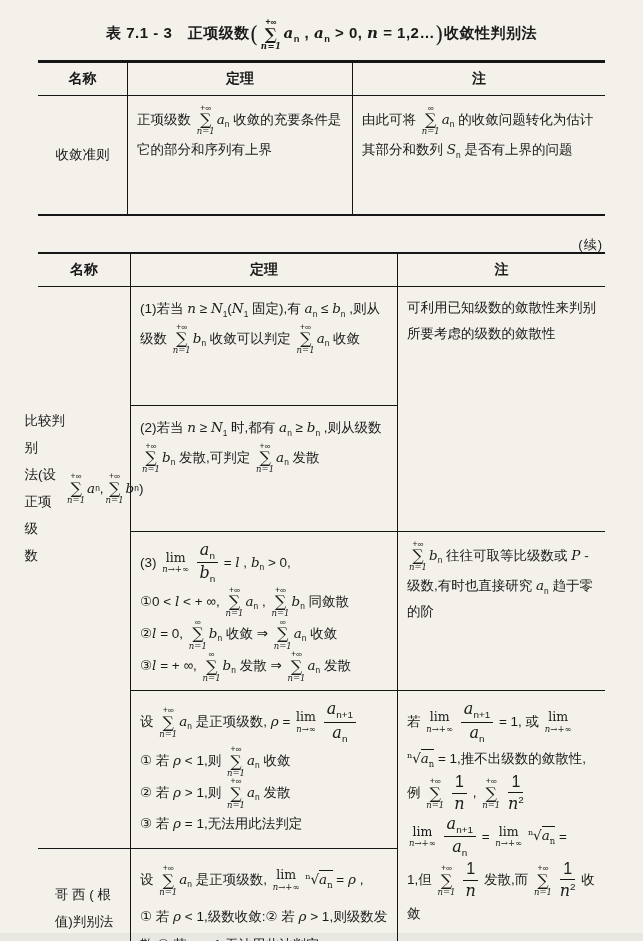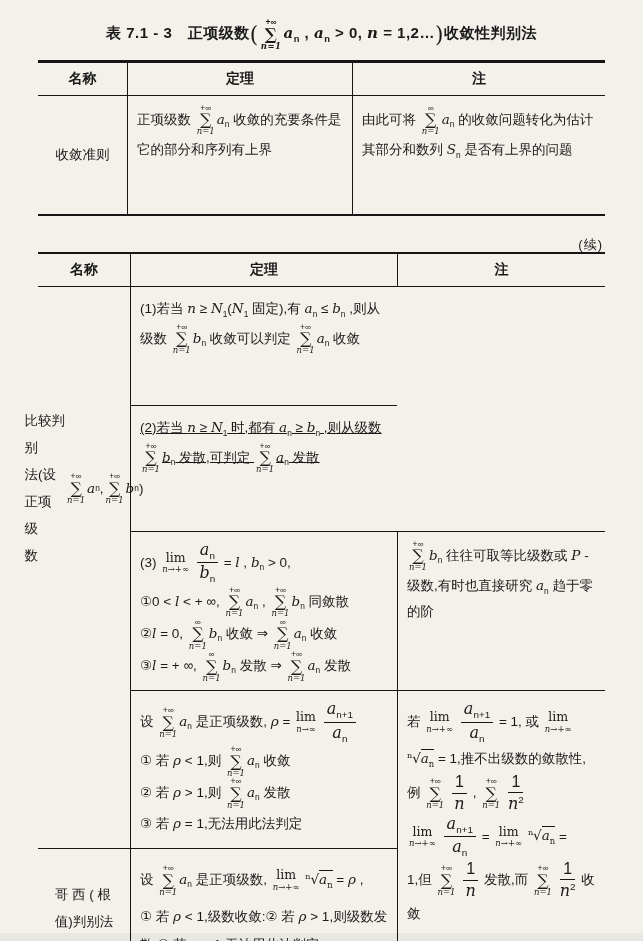--- a/index.html
+++ b/index.html
@@ -31,21 +31,21 @@
   }
   .bl{border-left:1px solid #161616;}
   .bt{border-top:1px solid #161616;}
   .name{display:flex;align-items:center;justify-content:center;text-align:left;line-height:2.0;}
   .name.ctr{text-align:center;}
   .note{line-height:1.95;}
   .c1{grid-column:1} .c2{grid-column:2} .c3{grid-column:3}
   .r2{grid-row:2} .r3{grid-row:3} .r4{grid-row:4} .r5{grid-row:5} .r6{grid-row:6}
   .rs24{grid-row:2/5} .rs23{grid-row:2/4} .rs56{grid-row:5/7}
   .h-t1body{min-height:118px;}
-  .h-th1{min-height:118px;} .h-th2{min-height:126px;text-decoration:underline;} .h-th3{min-height:152px;}
+  .h-th1{min-height:118px;} .h-th2{min-height:126px;} .h-th3{min-height:152px;}
   .h-dal{min-height:158px;} .h-cau{min-height:96px;}
   .cont-row{margin-top:22px;text-align:right;font-size:13px;line-height:1.1;
     padding-right:2px;letter-spacing:1px;}
   i{font-family:"DejaVu Serif",serif;font-style:italic;}
   sub,sup{font-size:.62em;}
   .sum{display:inline-flex;flex-direction:column;align-items:center;vertical-align:middle;
     line-height:1;margin:0 2px;}
   .sum .a{font-size:8.5px;letter-spacing:0;}
   .sum .sg{font-size:16px;line-height:.95;font-family:"DejaVu Serif",serif;}
   .sum .u{font-size:8.5px;font-style:italic;font-family:"DejaVu Serif",serif;}
@@ -108,20 +108,21 @@
         </span><i>b</i><sub>n</sub>)</div>
     <div class="cell bl c2 r2 h-th1">(1)若当 <i>n</i> ≥ <i>N</i><sub>1</sub>(<i>N</i><sub>1</sub> 固定),有 <i>a</i><sub>n</sub> ≤ <i>b</i><sub>n</sub> ,则从级数 <span class="sum">
           <span class="a">+∞</span>
           <span class="sg">∑</span>
           <span class="u">n=1</span>
         </span><i>b</i><sub>n</sub> 收敛可以判定 <span class="sum">
           <span class="a">+∞</span>
           <span class="sg">∑</span>
           <span class="u">n=1</span>
         </span><i>a</i><sub>n</sub> 收敛</div>
+    <div class="cell bl note c3 rs23">可利用已知级数的敛散性来判别所要考虑的级数的敛散性</div>
     <div class="cell bl bt c2 r3 h-th2">(2)若当 <i>n</i> ≥ <i>N</i><sub>1</sub> 时,都有 <i>a</i><sub>n</sub> ≥ <i>b</i><sub>n</sub> ,则从级数 <span class="sum">
           <span class="a">+∞</span>
           <span class="sg">∑</span>
           <span class="u">n=1</span>
         </span><i>b</i><sub>n</sub> 发散,可判定 <span class="sum">
           <span class="a">+∞</span>
           <span class="sg">∑</span>
           <span class="u">n=1</span>
         </span><i>a</i><sub>n</sub> 发散</div>
     <div class="cell bl bt c2 r4 h-th3">(3) <span class="lim">

